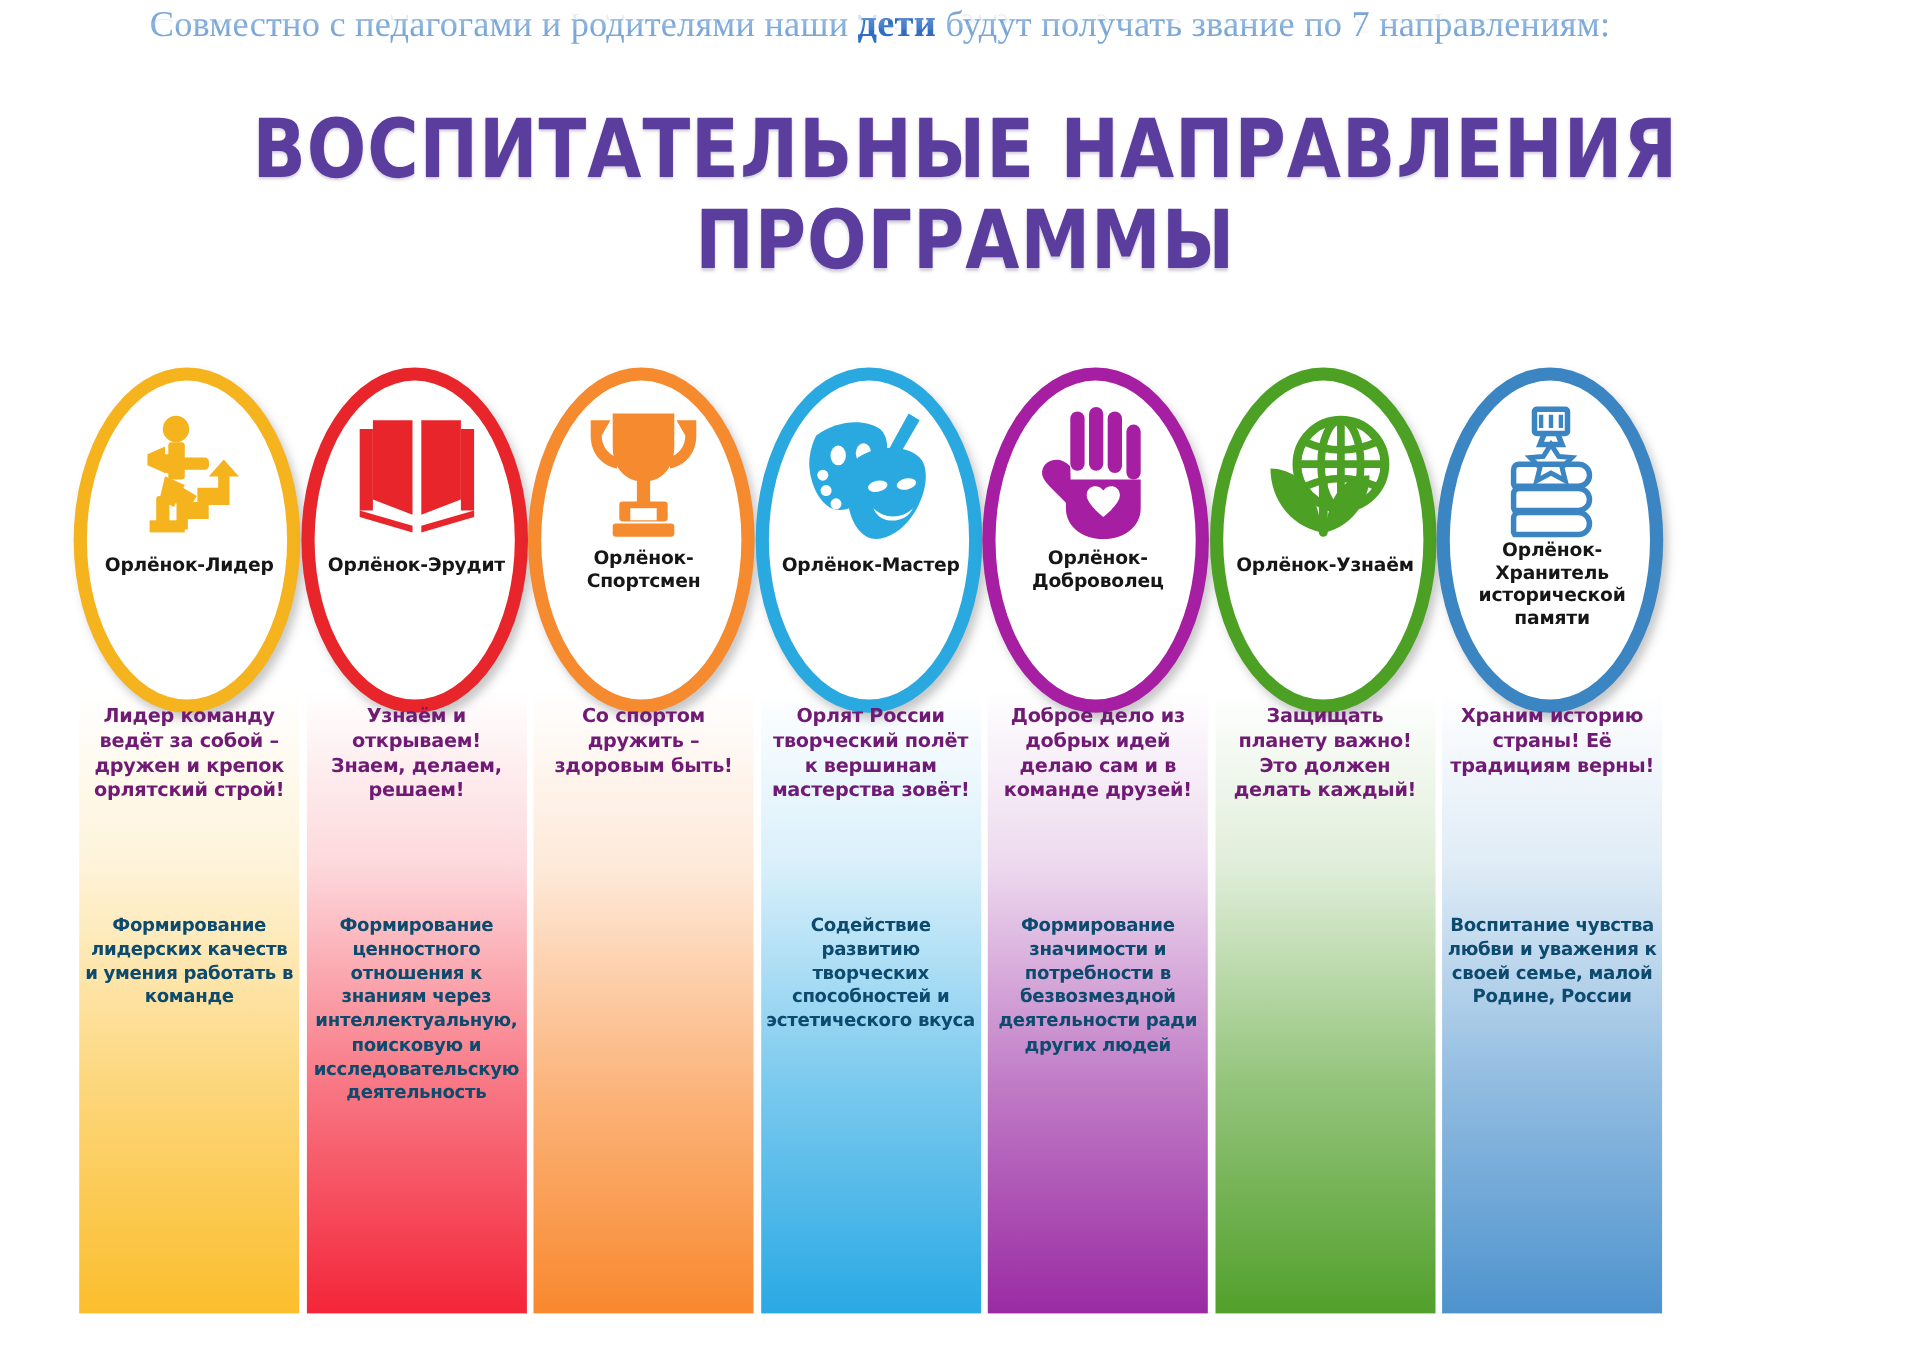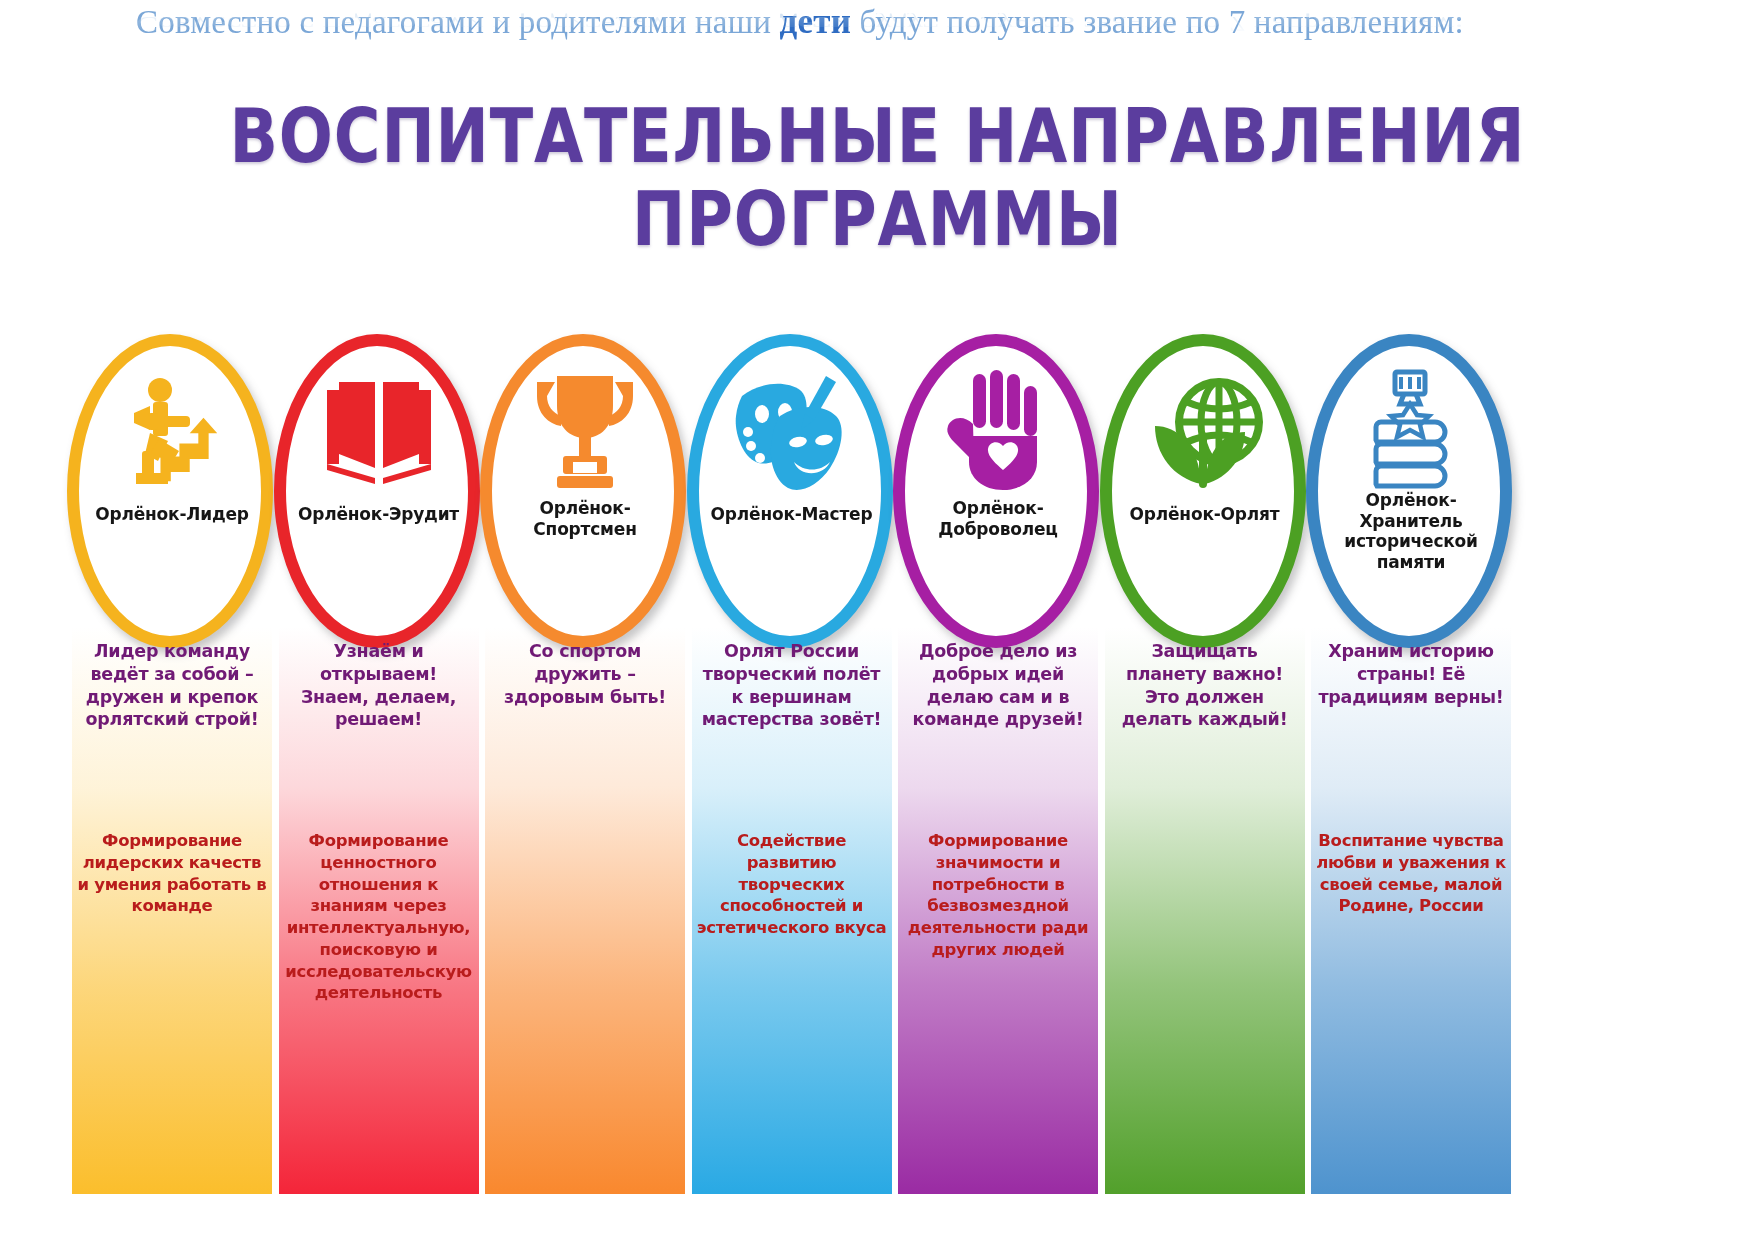--- a/index.html
+++ b/index.html
@@ -166,21 +166,21 @@
   .goal {
     position: absolute;
     left: 4px;
     width: 192px;
     top: 498px;
     text-align: center;
     font-family: "DejaVu Sans", "Liberation Sans", sans-serif;
     font-weight: bold;
     font-size: 16.5px;
     line-height: 1.32;
-    color: #b91c1c;
+    color: #0c4a6e;
     z-index: 6;
     letter-spacing: -0.3px;
   }
 </style>
 </head>
 <body>
 
 <div id="top-banner">
   <span class="wa-line">
     <span>Совместно с педагогами и родителями наши </span><span class="accent">дети</span><span> будут получать звание по 7 направлениям:</span>
@@ -310,21 +310,21 @@
           <svg width="124" height="120" viewBox="0 0 124 120" fill="none">
         <circle cx="76" cy="50" r="40" stroke="#4CA023" stroke-width="8"></circle>
         <path d="M36 50 h80 M76 10 v80" stroke="#4CA023" stroke-width="7"></path>
         <ellipse cx="76" cy="50" rx="18" ry="40" stroke="#4CA023" stroke-width="7"></ellipse>
         <path d="M44 30 q32 14 64 0 M44 70 q32 -14 64 0" stroke="#4CA023" stroke-width="7"></path>
         <path d="M58 112 c-28 -6 -46 -30 -46 -58 c22 0 44 18 46 58 z" fill="#4CA023"></path>
         <path d="M62 112 c24 -6 40 -28 40 -52 c-20 0 -38 16 -40 52 z" fill="#4CA023"></path>
         <rect x="56" y="60" width="8" height="56" rx="4" fill="#4CA023"></rect>
       </svg>
         </div>
-        <div class="circle-label">Орлёнок-​Орлят</div>
+        <div class="circle-label">Орлёнок-​Узнаём</div>
       </div>
       <div class="slogan">Защищать планету важно! Это должен делать каждый!</div>
     </div>
     <div class="column" style="left: 1239px;">
       <div class="band" style="background: linear-gradient(rgb(255, 255, 255) 0%, rgb(255, 255, 255) 8%, rgba(78, 147, 206, 0.18) 34%, rgba(78, 147, 206, 0.62) 66%, rgb(78, 147, 206) 100%);"></div>
       <div class="circle-wrap">
         <div class="oval" style="border-color: rgb(58, 133, 194);"></div>
         <div class="icon-box">
           <svg width="104" height="128" viewBox="0 0 104 128" fill="none" stroke="#3A85C2" stroke-width="5">
         <rect x="36" y="4" width="30" height="22" rx="2"></rect>

